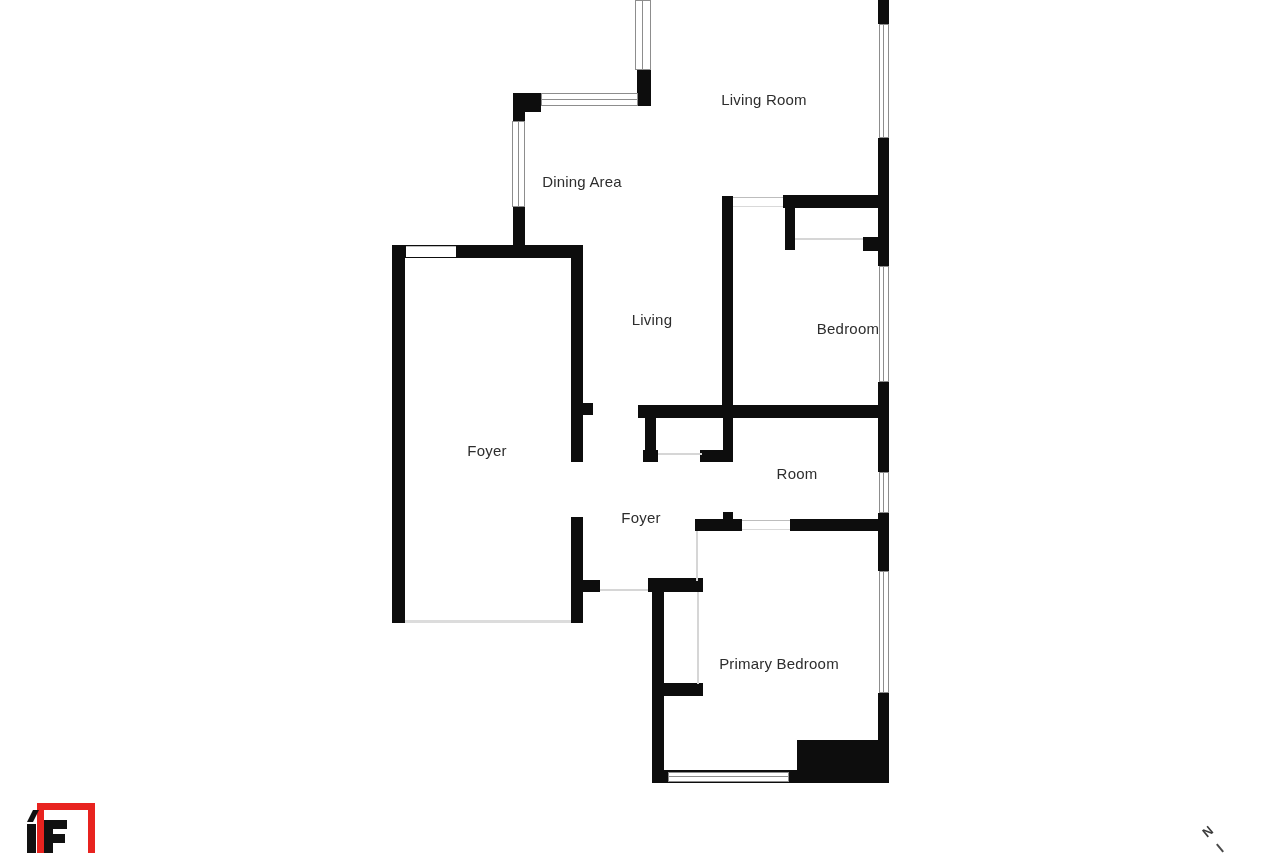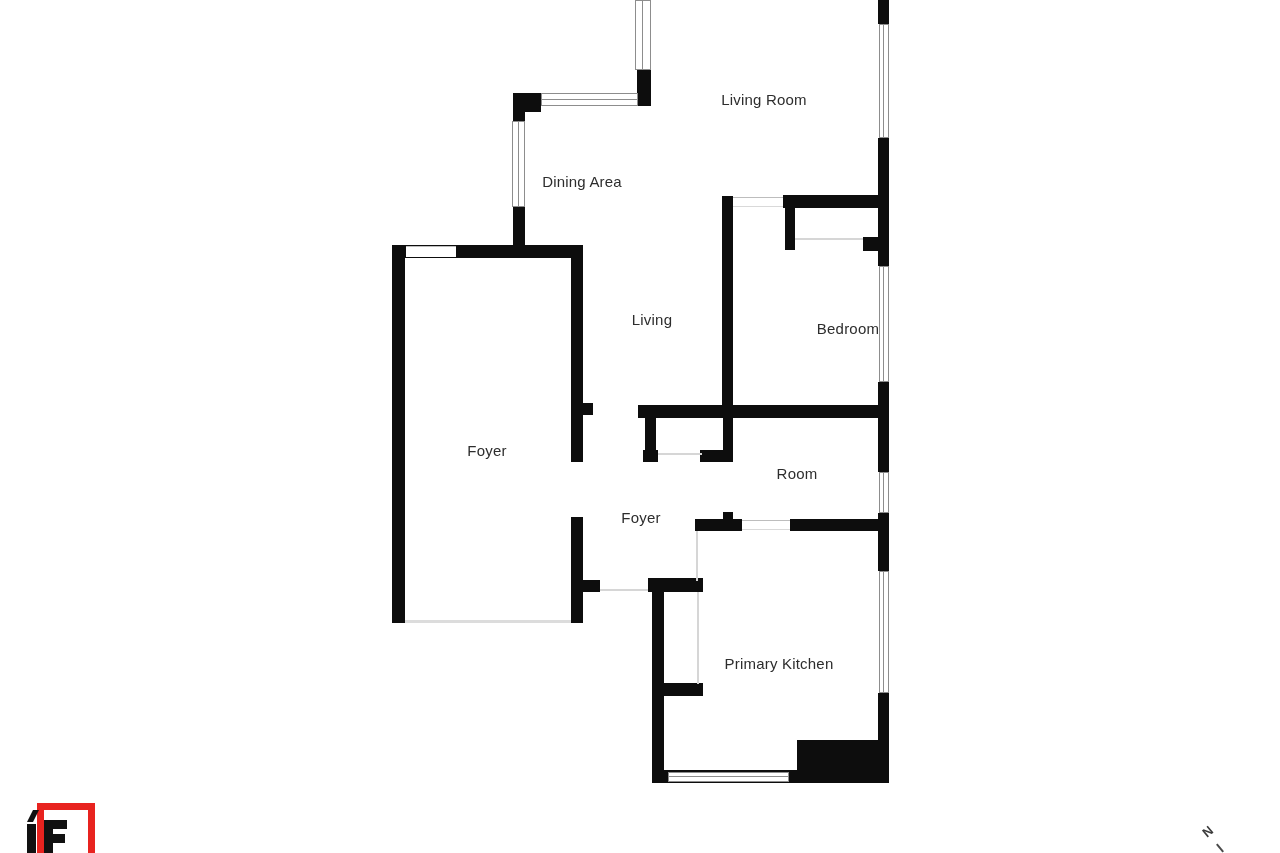--- a/index.html
+++ b/index.html
@@ -95,21 +95,21 @@
   <div class="dline" style="left:600px;top:589px;width:48px;height:2px;"></div>
   <div class="dline" style="left:405px;top:620px;width:166px;height:3px;background:#dcdcdc;"></div>
 
   <div class="room-label" style="left:764px;top:99px;">Living Room</div>
   <div class="room-label" style="left:582px;top:181px;">Dining Area</div>
   <div class="room-label" style="left:652px;top:319px;">Living</div>
   <div class="room-label" style="left:848px;top:328px;">Bedroom</div>
   <div class="room-label" style="left:487px;top:450px;">Foyer</div>
   <div class="room-label" style="left:797px;top:473px;">Room</div>
   <div class="room-label" style="left:641px;top:517px;text-align:right;">Foyer</div>
-  <div class="room-label" style="left:779px;top:663px;">Primary Kitchen</div>
+  <div class="room-label" style="left:779px;top:663px;">Primary Bedroom</div>
 
   <div class="logo-box"></div>
   <svg class="logo-mark" width="62" height="46" viewBox="0 0 62 46" aria-hidden="true">
     <polygon points="5,13 11,1 17,1 11,13" fill="#111"></polygon>
     <rect x="5" y="15" width="9" height="31" fill="#111"></rect>
     <path d="M22,11 h23 v9 h-14 v5 h12 v9 h-12 v12 h-9 Z" fill="#111"></path>
   </svg>
   <span class="sr">1F</span>
 
   <div class="compass-n">N</div>

